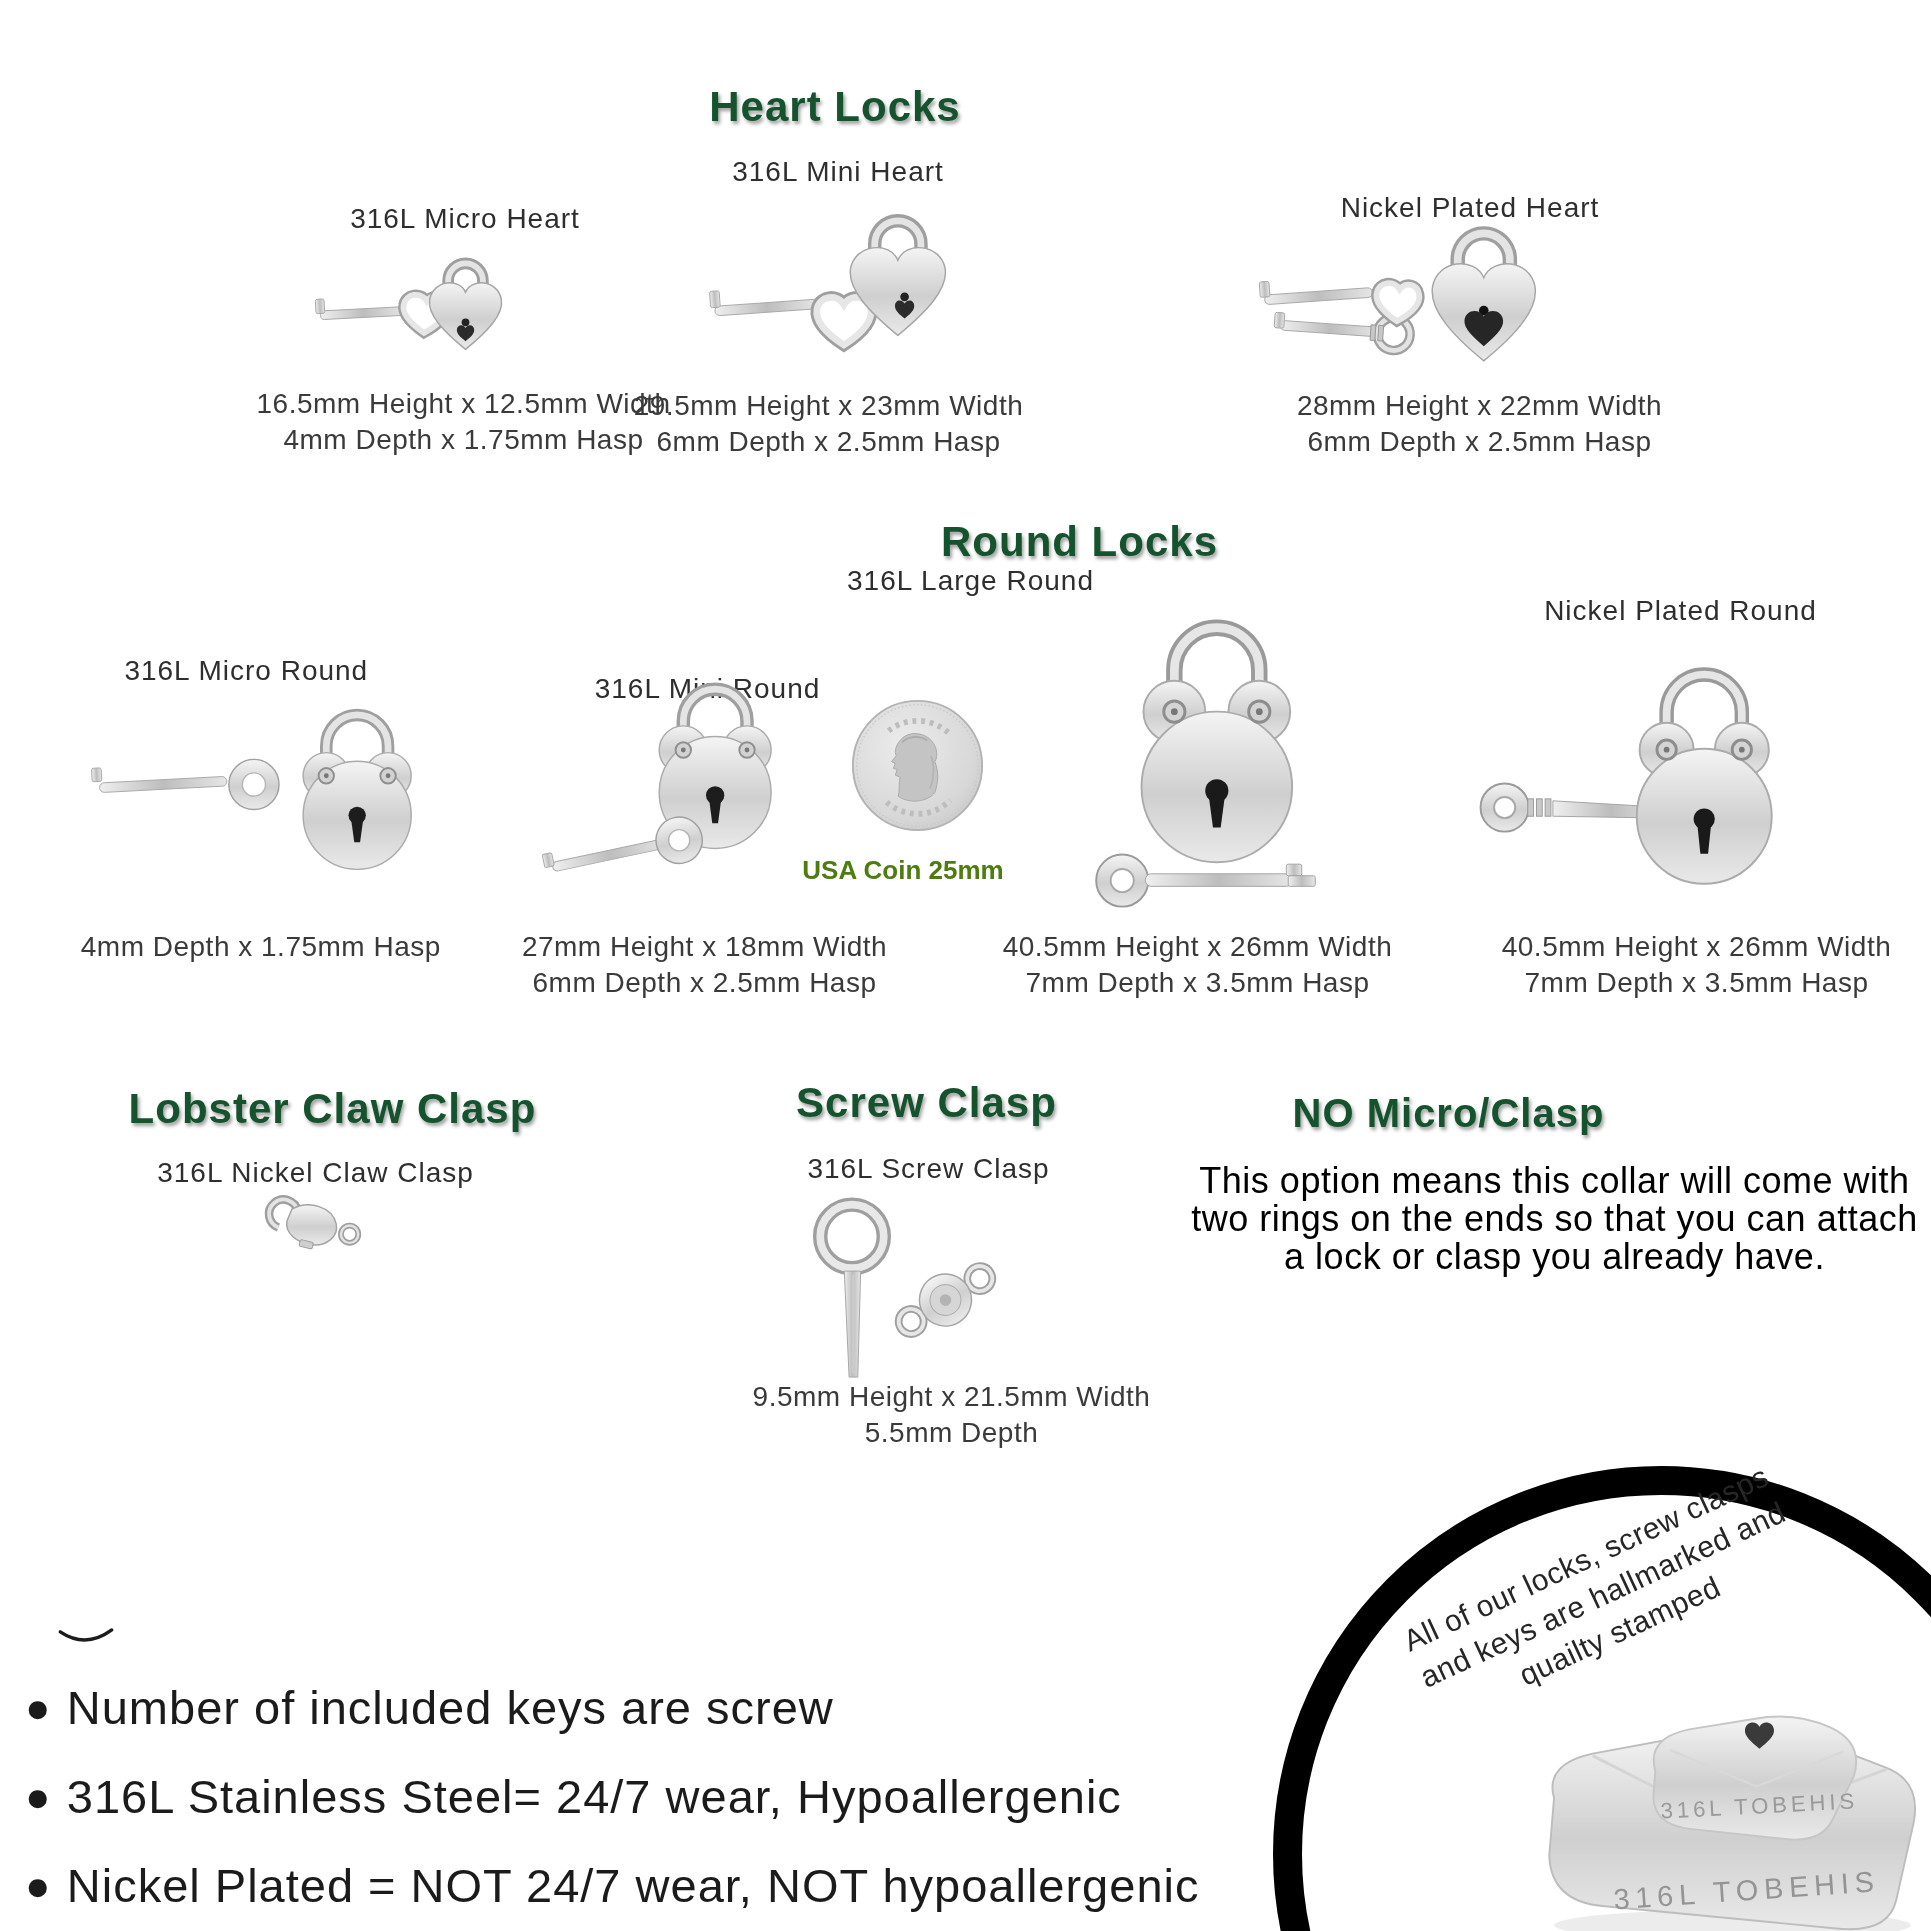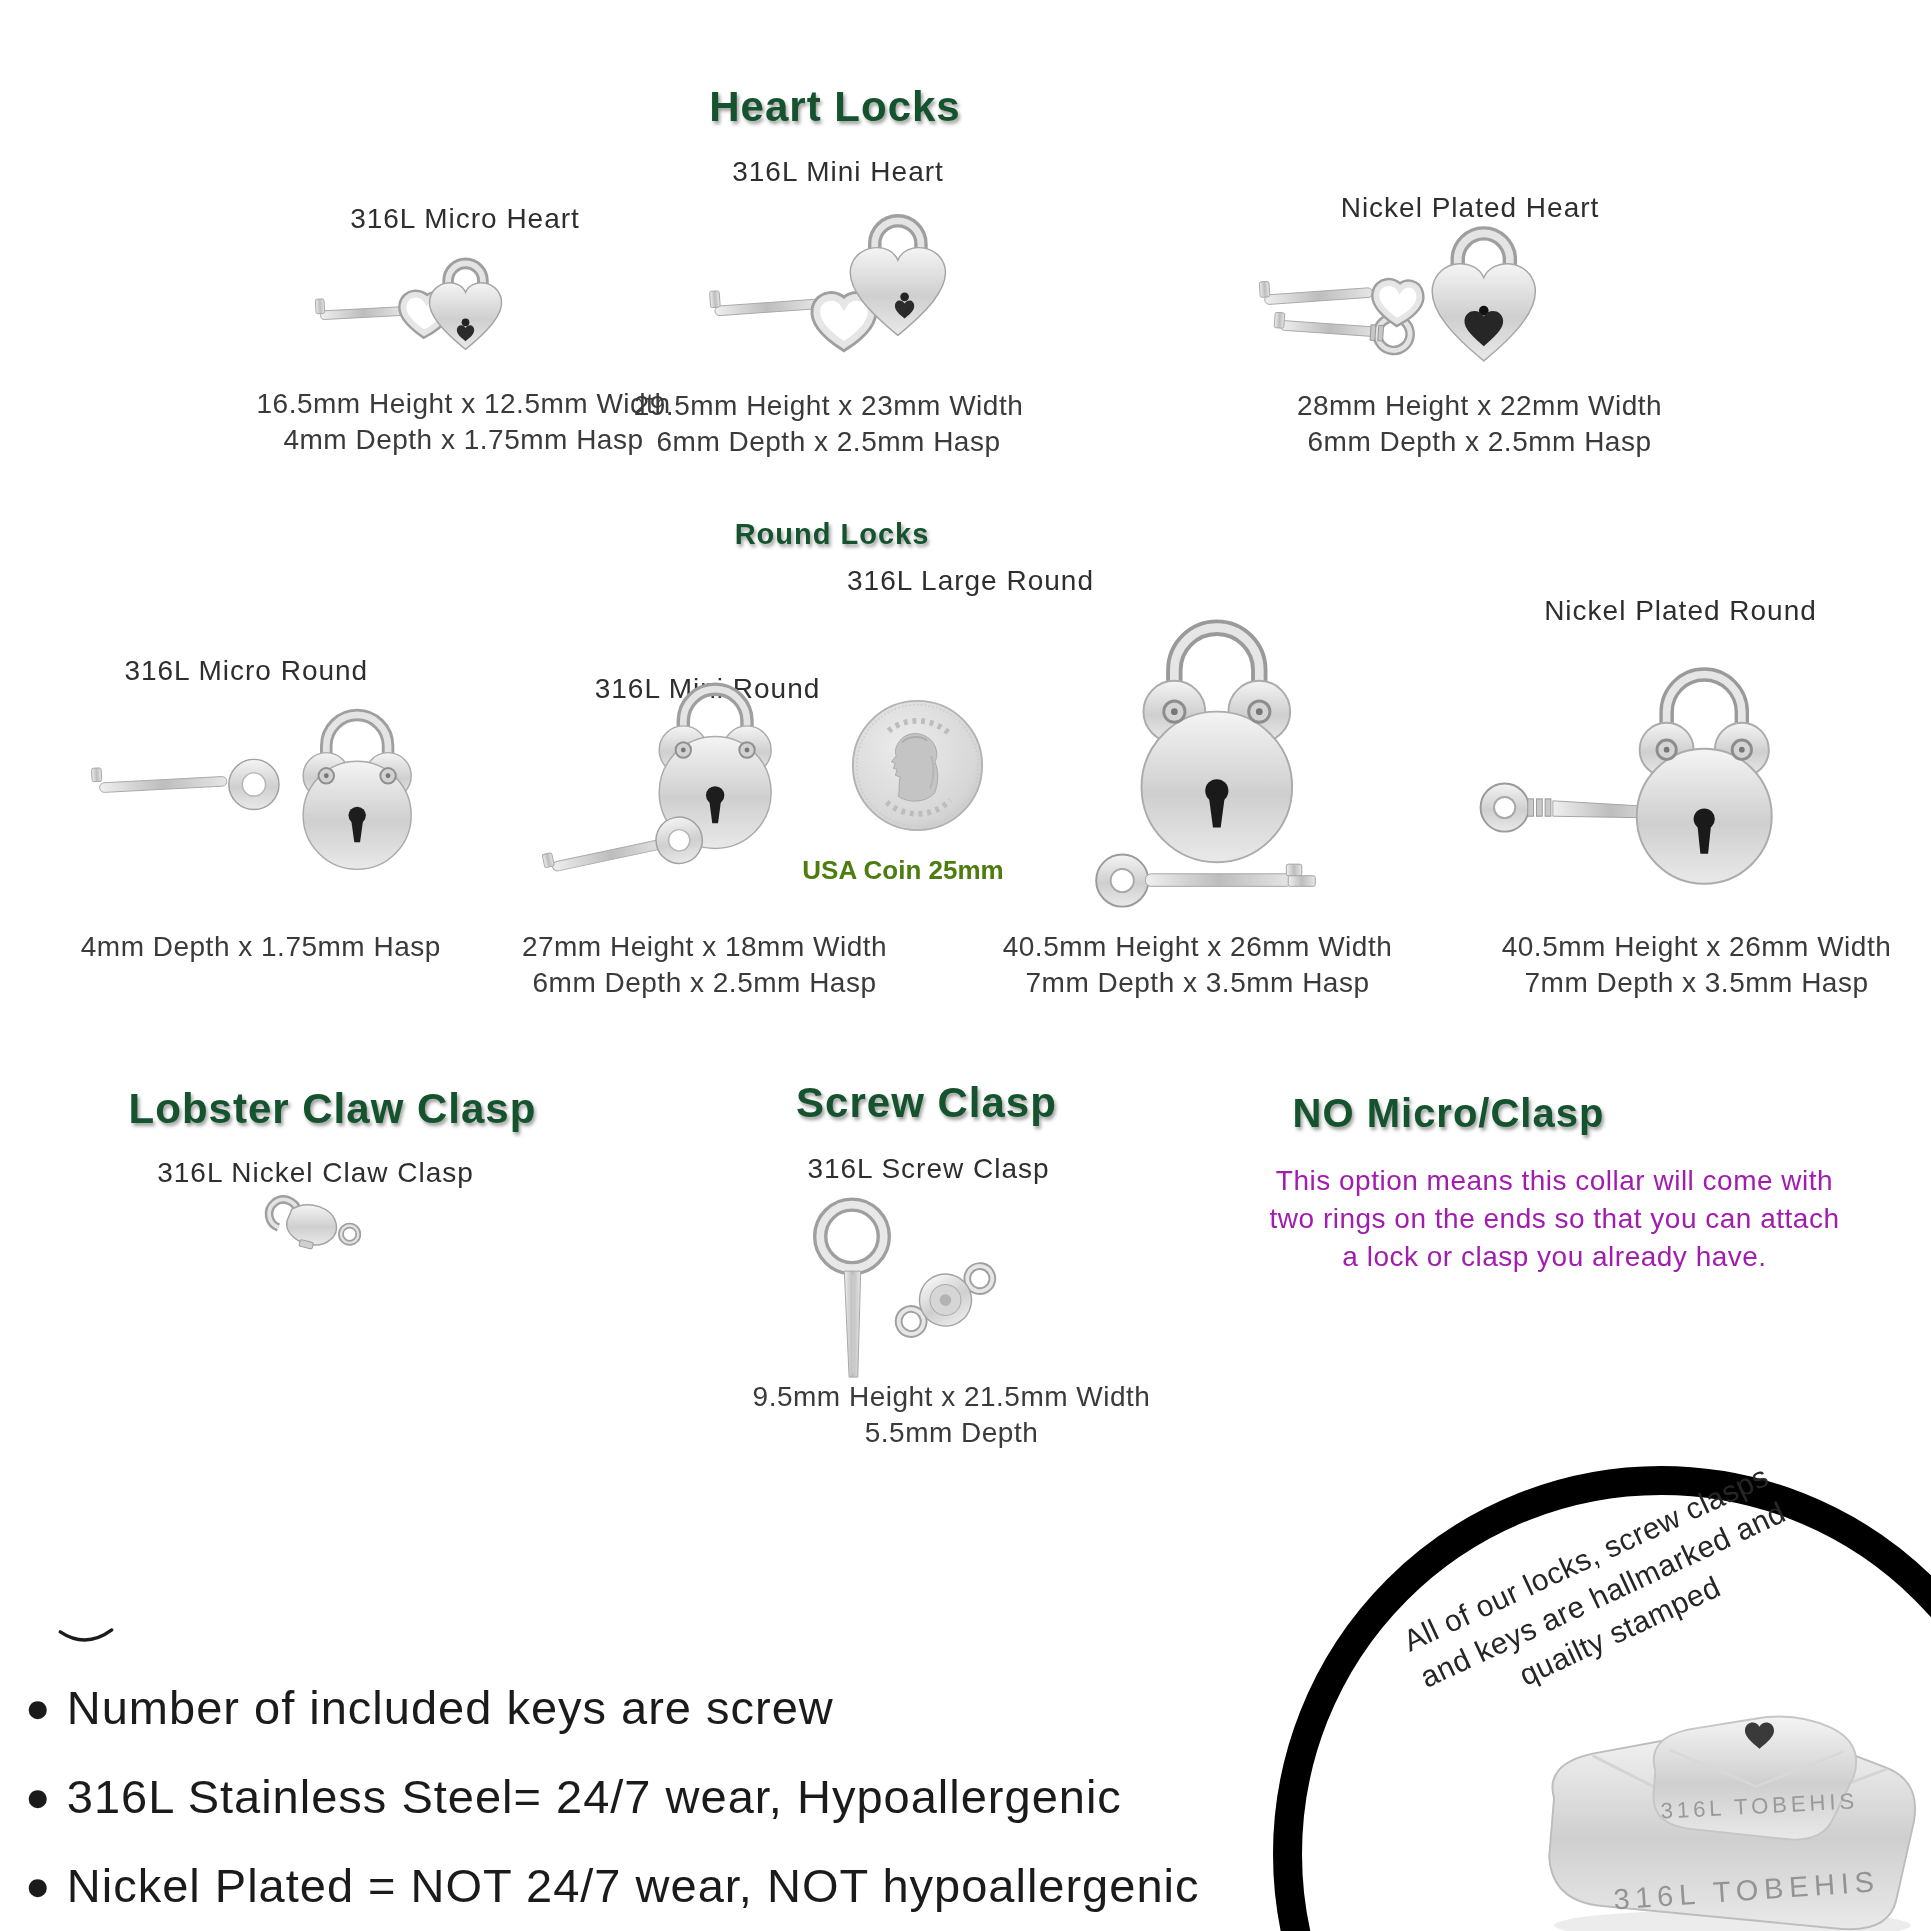--- a/index.html
+++ b/index.html
@@ -2,21 +2,21 @@
 <html><head>
 <meta charset="utf-8">
 <style>
   html,body{margin:0;padding:0;background:#fff;}
   .stage{position:relative;width:1931px;height:1931px;background:#ffffff;overflow:hidden;
          font-family:"Liberation Sans", sans-serif;color:#222;}
   .title{position:absolute;text-align:center;font-weight:bold;color:#14532d;
          letter-spacing:1px;text-shadow:1.9px 2.9px 3.9px rgba(0,0,0,0.38);}
   .plabel{position:absolute;text-align:center;color:#2e2e2e;font-size:28px;letter-spacing:1px;}
   .dims{position:absolute;text-align:center;color:#3a3a3a;font-size:28px;line-height:36px;letter-spacing:0.5px;}
-  .para{position:absolute;text-align:center;color:#a21caf;font-size:28px;line-height:38px;letter-spacing:0.5px;}
+  .para{position:absolute;text-align:center;color:#000000;font-size:36px;line-height:38px;letter-spacing:0.5px;}
   .bullet{position:absolute;display:flex;align-items:flex-start;color:#1b1b1b;font-size:47px;letter-spacing:1px;}
   .bullet .dot{margin-right:15.4px;font-size:42px;line-height:56px;}
   .coinlabel{position:absolute;text-align:center;font-size:26px;font-weight:bold;color:#4d7c0f;}
   .ring{position:absolute;border:29px solid #000;border-radius:50%;background:transparent;}
   .badge-text{position:absolute;text-align:center;font-size:30px;line-height:40px;color:#262626;
               transform:rotate(-25deg);letter-spacing:0.5px;}
   svg{position:absolute;overflow:visible;}
 </style>
 </head>
 <body>
@@ -111,21 +111,21 @@
   </div>
   <div class="dims" style="left:587px;top:388px;width:483px;">
     <div>29.5mm Height x 23mm Width</div>
     <div>6mm Depth x 2.5mm Hasp</div>
   </div>
   <div class="dims" style="left:1238px;top:388px;width:483px;">
     <div>28mm Height x 22mm Width</div>
     <div>6mm Depth x 2.5mm Hasp</div>
   </div>
 
-  <div class="title" style="left:446px;top:518px;width:772px;font-size:29px;">Round Locks</div>
+  <div class="title" style="left:446px;top:518px;width:772px;font-size:42px;text-align:right;">Round Locks</div>
 
   <div class="plabel" style="left:4.8px;top:655px;width:483px;">316L Micro Round</div>
   <div class="plabel" style="left:466px;top:637px;width:483px;margin-top:36px;">316L Mini Round</div>
   <div class="plabel" style="left:729px;top:565px;width:483px;">316L Large Round</div>
   <div class="plabel" style="left:1439px;top:595px;width:483px;">Nickel Plated Round</div>
 
   <svg style="left:82px;top:687px;" width="367" height="193" viewBox="0 0 380 200">
     <g>
       <rect x="18" y="96" width="132" height="10" rx="5" fill="url(#gSil2)" stroke="#a9a9a9" transform="rotate(-3 84 101)"></rect>
       <rect x="10" y="84" width="10" height="14" rx="2" fill="url(#gSil2)" stroke="#a9a9a9" transform="rotate(-3 15 91)"></rect>

